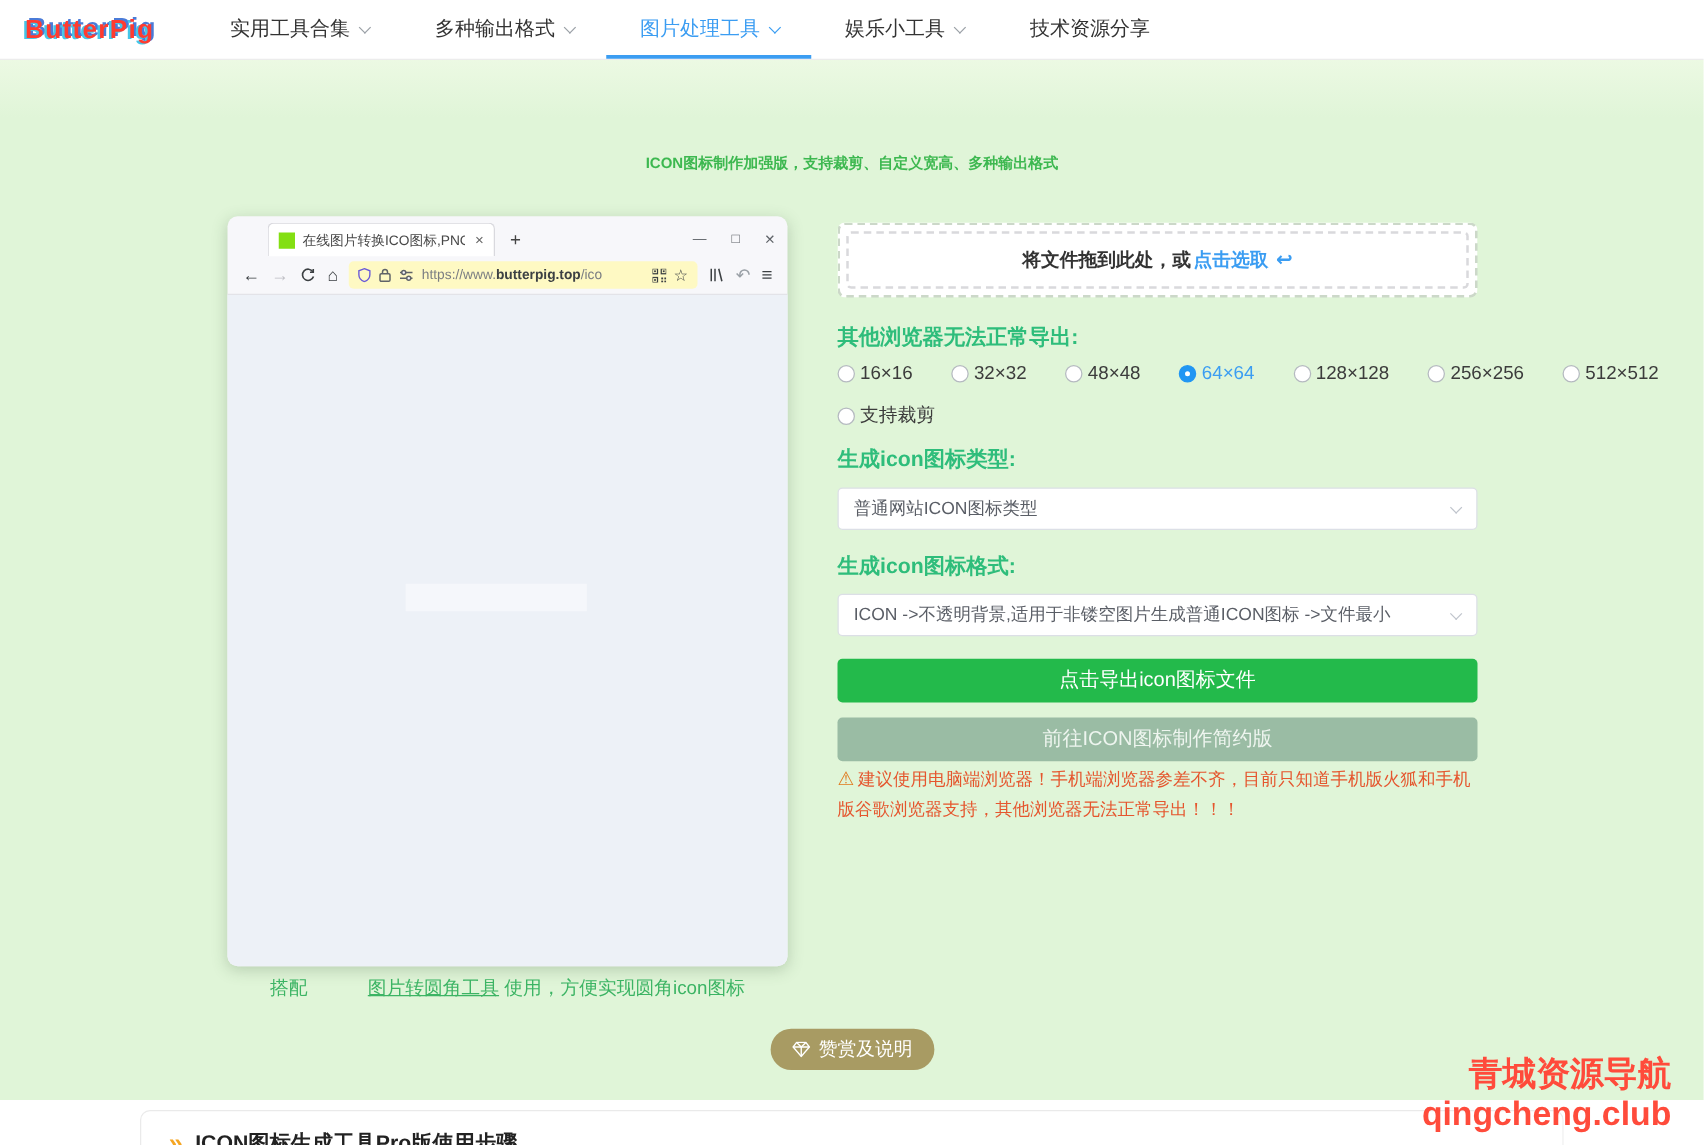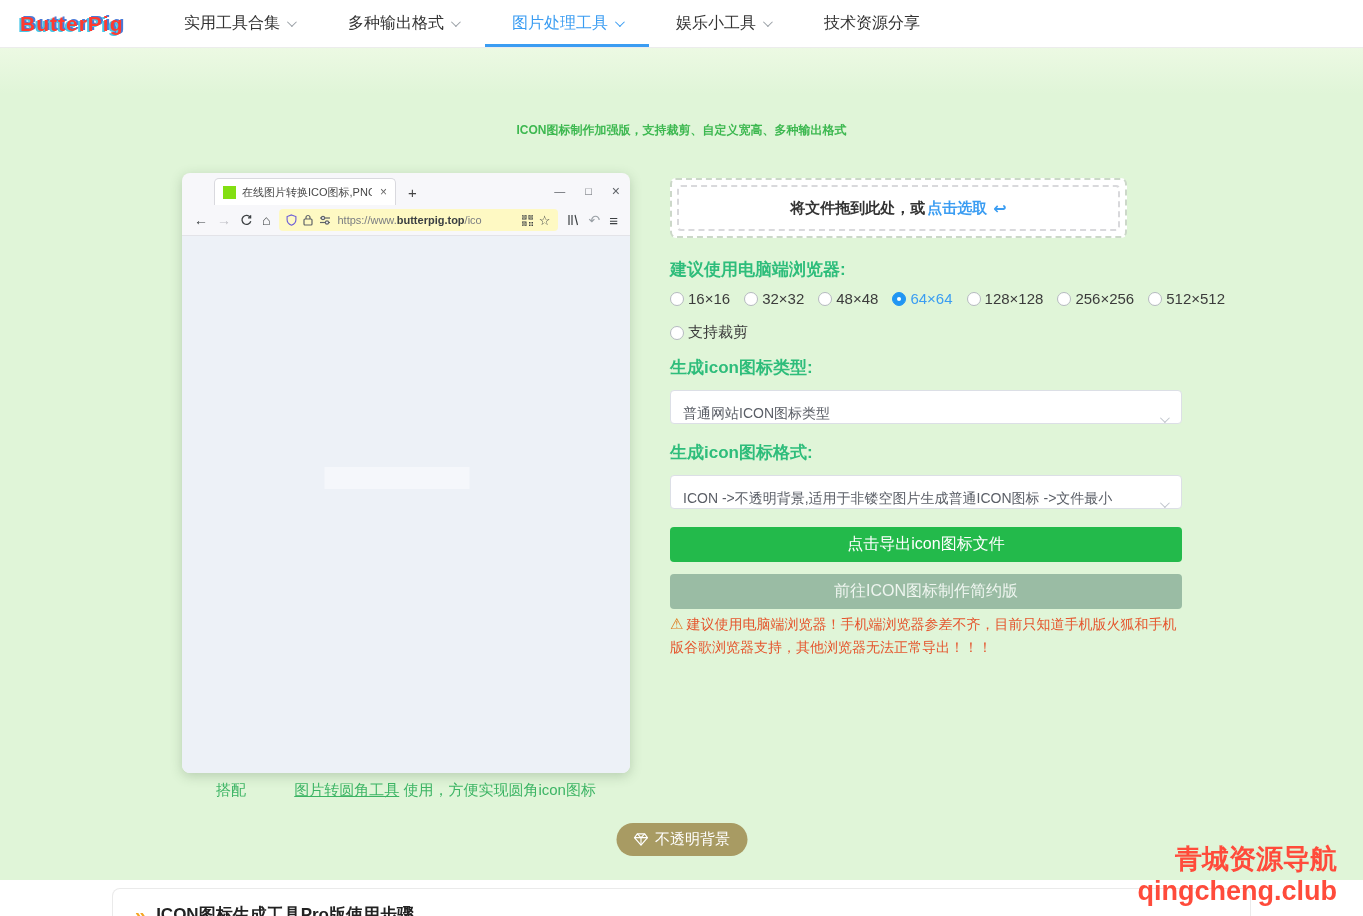--- a/index.html
+++ b/index.html
@@ -55,47 +55,47 @@
     position:relative; }
   .ghost { position:absolute; left:48%; top:43%; width:145px; height:22px;
     background:rgba(255,255,255,.45); transform:translateX(-50%); }
 
   .caption { position:absolute; left:182px; top:733px; width:448px;
     text-align:center; font-size:15px; color:#3cb464; }
   .caption a { color:#3cb464; text-decoration:underline;margin-left:44px; }
 
   
   .rightcol { position:absolute; left:670px; top:0; width:512px; }
-  .dropzone-outer { position:absolute; top:130px; width:457px; height:60px;
+  .dropzone-outer { position:absolute; top:130px; width:512px; height:60px;
     background:#fff; border:2px dashed #ccd8c9; border-radius:6px; padding:5px; }
   .dropzone-inner { width:100%; height:100%; border:2px dashed #d9d9dc;
     border-radius:4px; display:flex; align-items:center; justify-content:center;
     gap:2px; font-size:15px; font-weight:bold; color:#333; background:#fff; }
   .pick-link { color:#3b9df2; cursor:pointer; }
   .return-ic { color:#3b9df2; font-size:16px; margin-left:4px; }
 
   .sec-label { position:absolute; font-size:17px; font-weight:bold; color:#2ebd7b; }
   .lab-size   { top:210px; }
   .lab-type   { top:308px; }
   .lab-format { top:393px; }
 
-  .radio-row { position:absolute; left:0; display:flex; gap:14px; align-items:center; }
+  .radio-row { position:absolute; left:0; display:flex; gap:31px; align-items:center; }
   .row1 { top:242px; } .row2 { top:275px; }
   .radio-opt { display:flex; align-items:center; gap:4px; font-size:15px;
     color:#3c3c3c; cursor:pointer; }
   .rdot { width:14px; height:14px; border-radius:50%; background:#fff;
     border:1px solid #b5bac0; flex:0 0 auto; }
   .radio-opt.selected .rdot { background:#2196f3; border-color:#2196f3;
     position:relative; }
   .radio-opt.selected .rdot::after { content:""; position:absolute; left:4px;
     top:4px; width:4px; height:4px; border-radius:50%; background:#fff; }
   .radio-opt.selected { color:#3b9df2; }
 
   .selectbox { position:absolute; width:512px; height:34px; background:#fff;
-    border:1px solid #dcdfe6; border-radius:4px; display:flex; align-items:flex-end;
+    border:1px solid #dcdfe6; border-radius:4px; display:flex; align-items:center;
     padding:0 30px 0 12px; font-size:14px; color:#5a5e66; cursor:pointer; }
   .sel-type { top:342px; } .sel-format { top:427px; }
   .selectbox .chev { position:absolute; right:14px; border-color:#bfc4cc; }
 
   .btn { position:absolute; width:512px; height:35px; border:none; border-radius:4px;
     font-size:16px; color:#fff; cursor:pointer; display:flex; align-items:center;
     justify-content:center; font-family:inherit; }
   .btn-export { top:479px; background:#23ba4b; }
   .btn-simple { top:526px; background:#9abca4; color:#eef5ef; }
 
@@ -235,21 +235,21 @@
   <div class="rightcol">
 
     <div class="dropzone-outer">
       <div class="dropzone-inner">
         <span>将文件拖到此处，或</span>
         <span class="pick-link">点击选取</span>
         <span class="return-ic">↩</span>
       </div>
     </div>
 
-    <div class="sec-label lab-size">建议使用电脑端浏览器:</div>
+    <div class="sec-label lab-size">其他浏览器无法正常导出:</div>
 
     <div class="radio-row row1">
       <label class="radio-opt">
           <span class="rdot"></span>
           <span>16×16</span>
         </label>
       <label class="radio-opt">
           <span class="rdot"></span>
           <span>32×32</span>
         </label>
@@ -301,21 +301,21 @@
 
   <button class="donate">
     <span>
       <svg width="15" height="13" viewBox="0 0 16 14" fill="none" stroke="#fff" stroke-width="1.2">
         <path d="M4 1 h8 l3 4 -7 8 -7 -8 Z"></path>
           <path d="M1 5 h14"></path>
           <path d="M4 1 L8 5 L12 1"></path>
           <path d="M8 5 v8"></path>
       </svg>
     </span>
-    <span>不透明背景</span>
+    <span>赞赏及说明</span>
   </button>
 
   <div class="watermark">
     <div>青城资源导航</div>
     <div>qingcheng.club</div>
   </div>
 </div>
 
 <div class="bottom-section">
   <div class="bottom-card">

